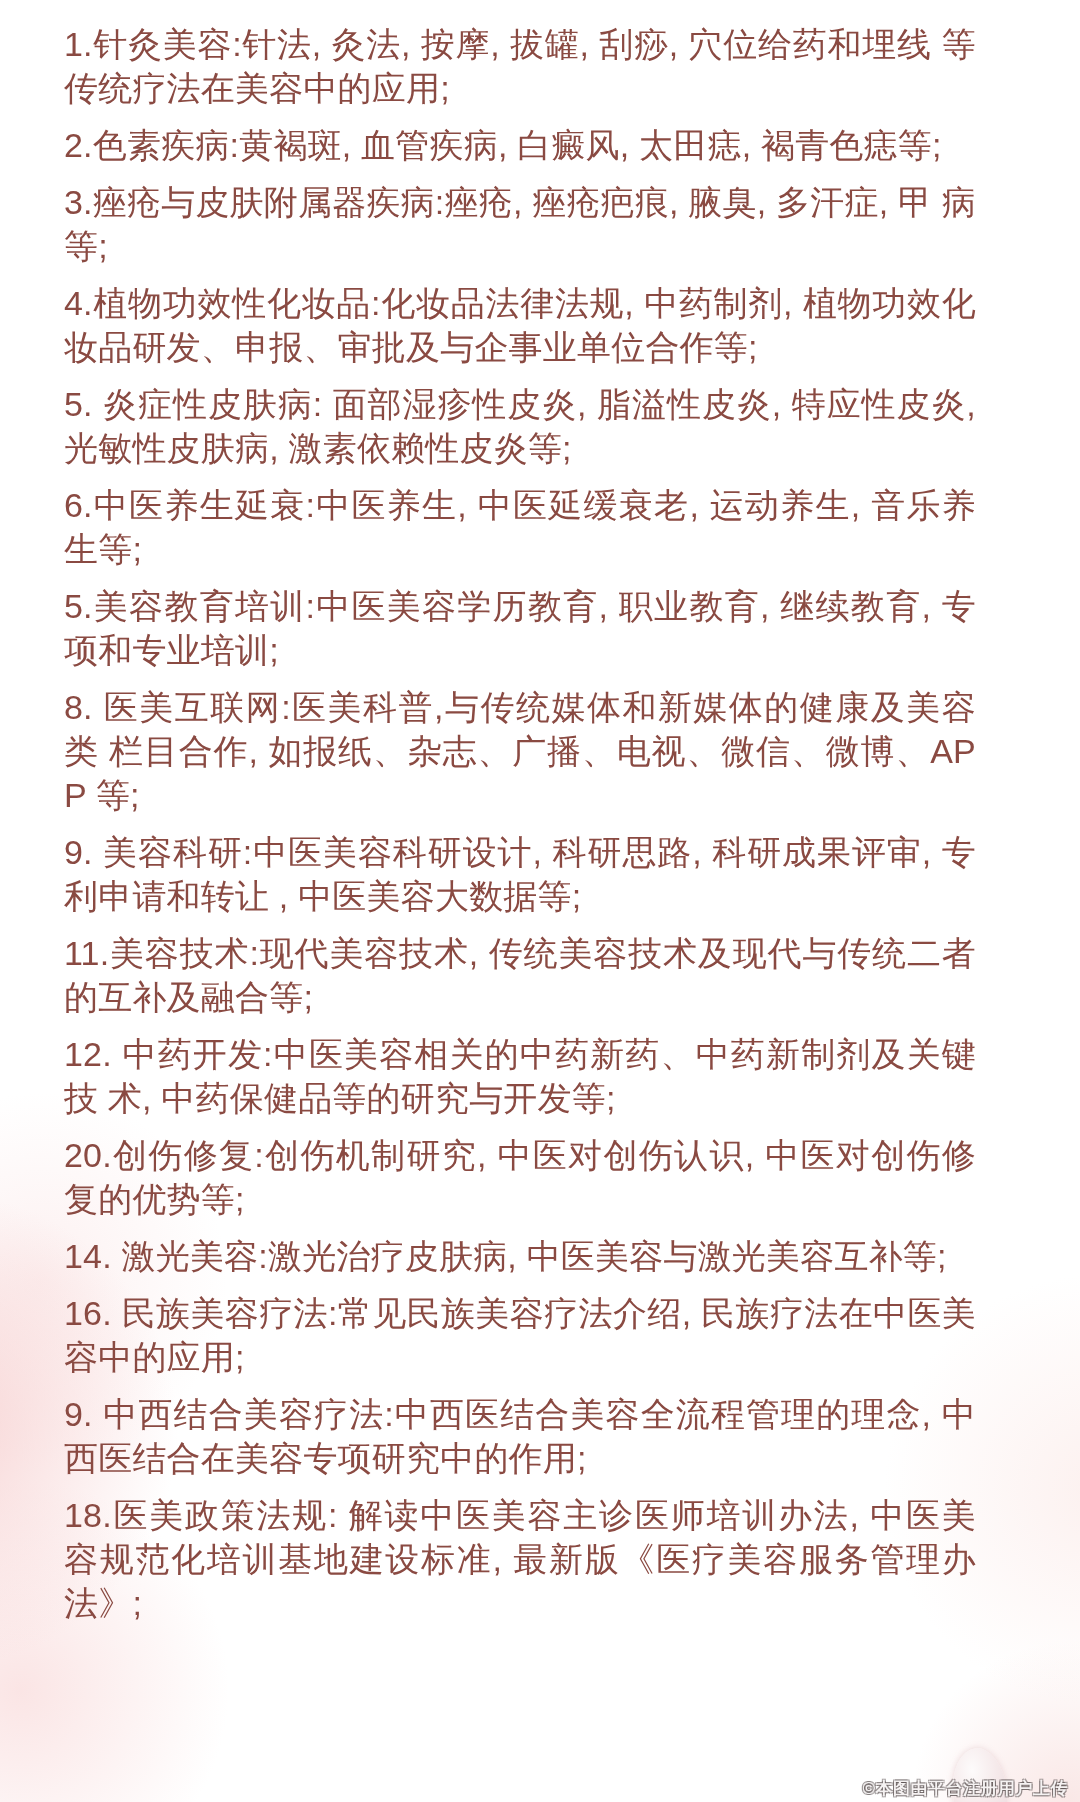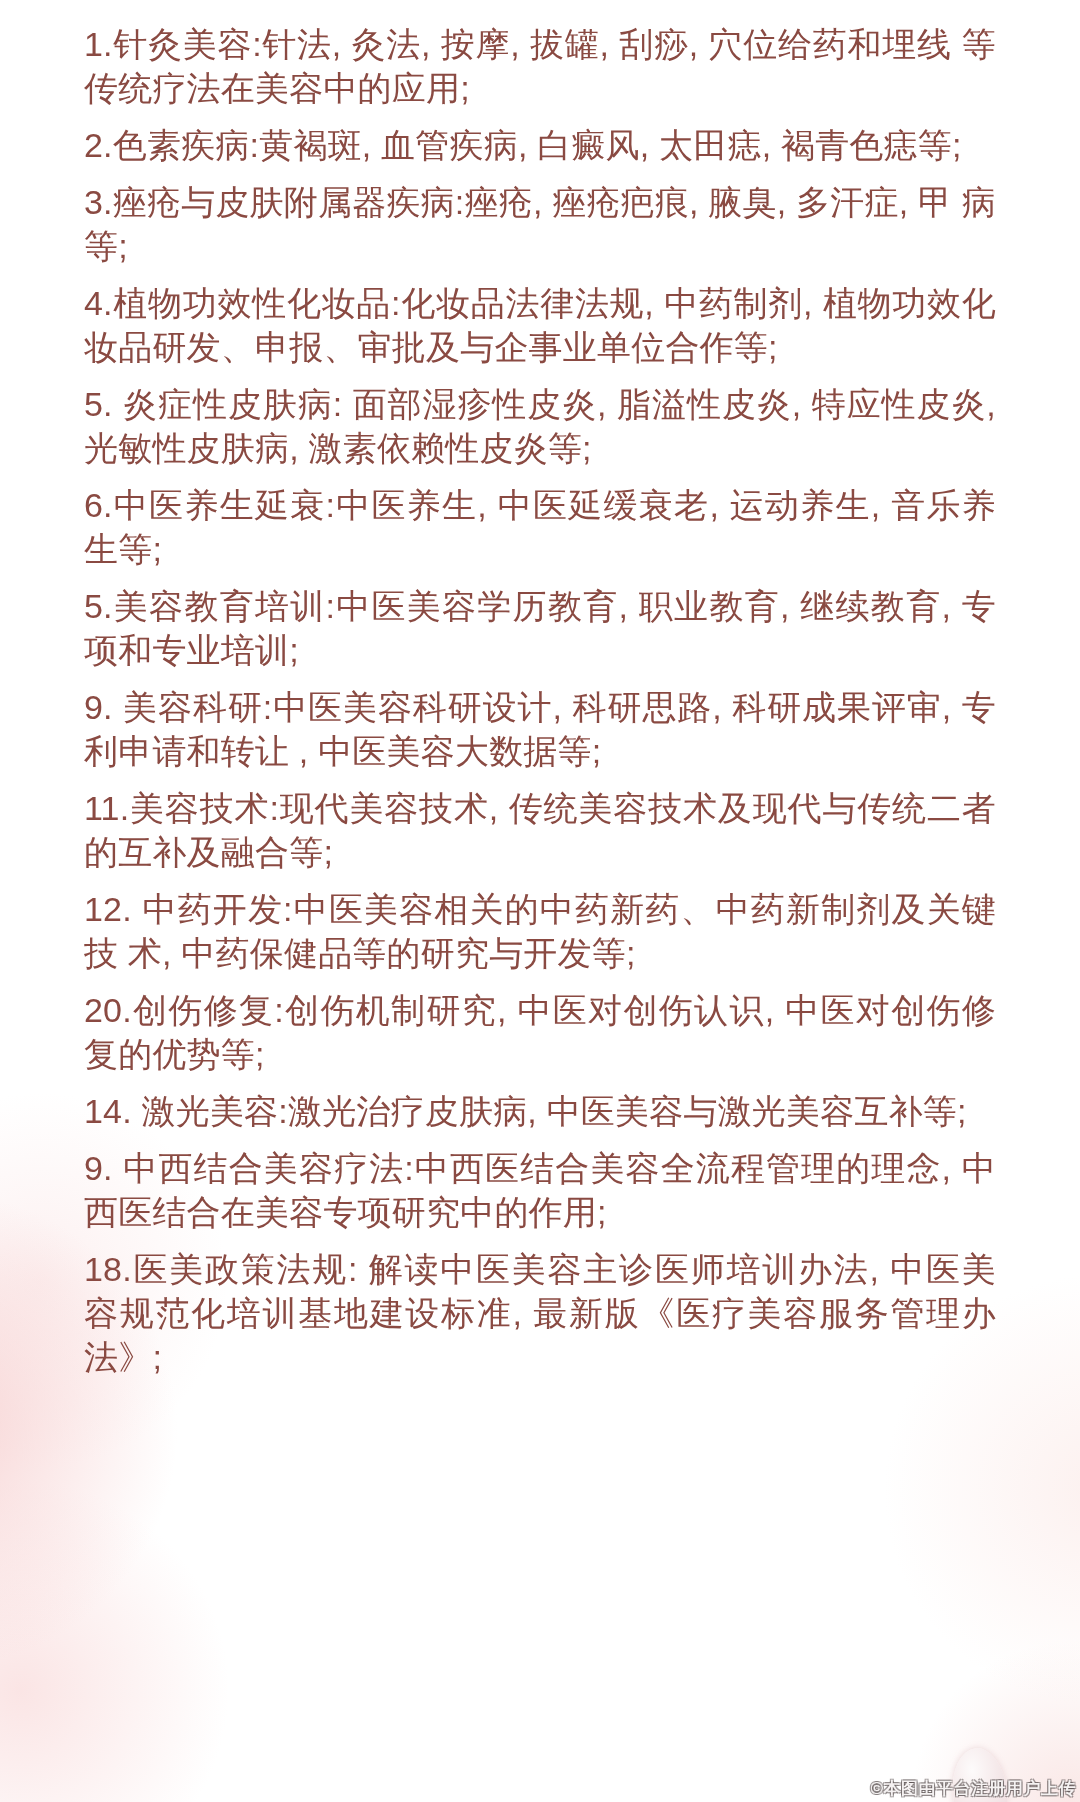--- a/index.html
+++ b/index.html
@@ -18,21 +18,21 @@
     height: 1802px;
     box-sizing: border-box;
     background-color: #ffffff;
     
     background-image:
       radial-gradient(circle 330px at -60px 1430px, rgba(246,205,205,0.85), rgba(246,205,205,0) 72%),
       radial-gradient(circle 290px at 20px 1690px,  rgba(249,220,220,0.75), rgba(249,220,220,0) 72%),
       radial-gradient(circle 260px at 40px 1280px,  rgba(250,228,228,0.55), rgba(250,228,228,0) 72%),
       radial-gradient(circle 300px at 1100px 1490px, rgba(250,229,226,0.55), rgba(250,229,226,0) 72%),
       radial-gradient(circle 220px at 1070px 1800px, rgba(246,216,214,0.6),  rgba(246,216,214,0) 72%);
-    padding: 22px 84px 0 84px;
+    padding: 22px 84px 0 64px;
   }
   .topic-list {
     width: 912px;
   }
   .topic-list p.item {
     margin: 0 0 13px 0;
     font-size: 34px;
     line-height: 44px;
     font-weight: 400;
     color: #8a4a42;
@@ -47,21 +47,21 @@
     top: 1748px;
     width: 54px;
     height: 72px;
     border-radius: 50% 50% 42% 42% / 62% 62% 30% 30%;
     background: radial-gradient(ellipse at 40% 30%, #fdfbfb 0%, #f5e9ea 55%, #eddcdf 100%);
     box-shadow: 0 0 6px rgba(230,205,208,0.8);
     transform: rotate(-6deg);
   }
   .watermark {
     position: absolute;
-    right: 4px;
+    right: 12px;
     bottom: 2px;
     font-size: 17px;
     font-weight: 700;
     color: #f5f2f2;
     letter-spacing: 0.5px;
     text-shadow:
       -1px -1px 0 rgba(90,80,80,0.55),
        1px -1px 0 rgba(90,80,80,0.55),
       -1px  1px 0 rgba(90,80,80,0.55),
        1px  1px 0 rgba(90,80,80,0.55);
@@ -73,25 +73,27 @@
 <div class="page">
   <div class="topic-list">
 
   <p class="item">1.针灸美容:针法, 灸法, 按摩, 拔罐, 刮痧, 穴位给药和埋线 等传统疗法在美容中的应用;</p>
       <p class="item">2.色素疾病:黄褐斑, 血管疾病, 白癜风, 太田痣, 褐青色痣等;</p>
       <p class="item">3.痤疮与皮肤附属器疾病:痤疮, 痤疮疤痕, 腋臭, 多汗症, 甲 病等;</p>
       <p class="item">4.植物功效性化妆品:化妆品法律法规, 中药制剂, 植物功效化 妆品研发、申报、审批及与企事业单位合作等;</p>
       <p class="item">5. 炎症性皮肤病: 面部湿疹性皮炎, 脂溢性皮炎, 特应性皮炎,  光敏性皮肤病, 激素依赖性皮炎等;</p>
       <p class="item">6.中医养生延衰:中医养生, 中医延缓衰老, 运动养生, 音乐养 生等;</p>
       <p class="item">5.美容教育培训:中医美容学历教育, 职业教育, 继续教育, 专 项和专业培训;</p>
+      <p class="item">8.  医美互联网:医美科普,与传统媒体和新媒体的健康及美容类  栏目合作, 如报纸、杂志、广播、电视、微信、微博、APP 等;</p>
       <p class="item">9. 美容科研:中医美容科研设计, 科研思路, 科研成果评审,  专利申请和转让 , 中医美容大数据等;</p>
       <p class="item">11.美容技术:现代美容技术, 传统美容技术及现代与传统二者   的互补及融合等;</p>
       <p class="item">12. 中药开发:中医美容相关的中药新药、中药新制剂及关键技 术, 中药保健品等的研究与开发等;</p>
       <p class="item">20.创伤修复:创伤机制研究, 中医对创伤认识, 中医对创伤修 复的优势等;</p>
       <p class="item">14. 激光美容:激光治疗皮肤病, 中医美容与激光美容互补等;</p>
+      <p class="item">16. 民族美容疗法:常见民族美容疗法介绍, 民族疗法在中医美 容中的应用;</p>
       <p class="item">9. 中西结合美容疗法:中西医结合美容全流程管理的理念, 中  西医结合在美容专项研究中的作用;</p>
       <p class="item">18.医美政策法规: 解读中医美容主诊医师培训办法, 中医美  容规范化培训基地建设标准, 最新版《医疗美容服务管理办法》;</p>
     </div>
 
   <div class="bottle-shape"></div>
 
   <div class="watermark">©本图由平台注册用户上传</div>
 </div>
 
 </body></html>

